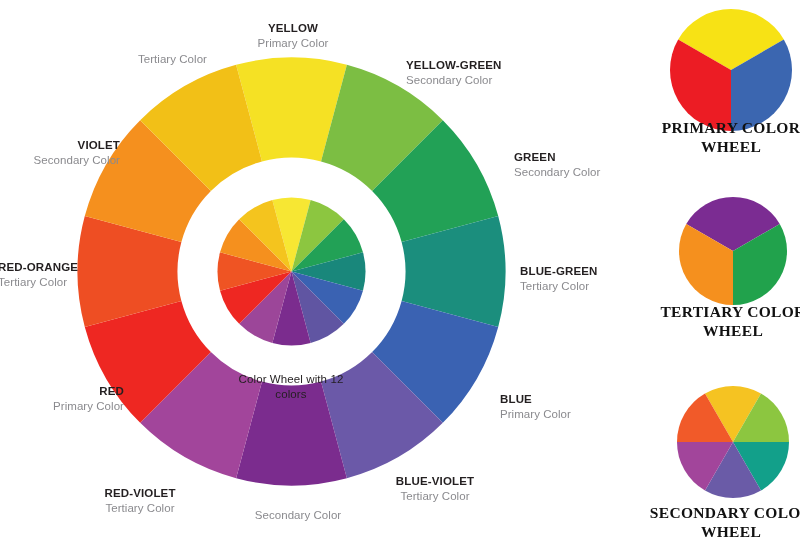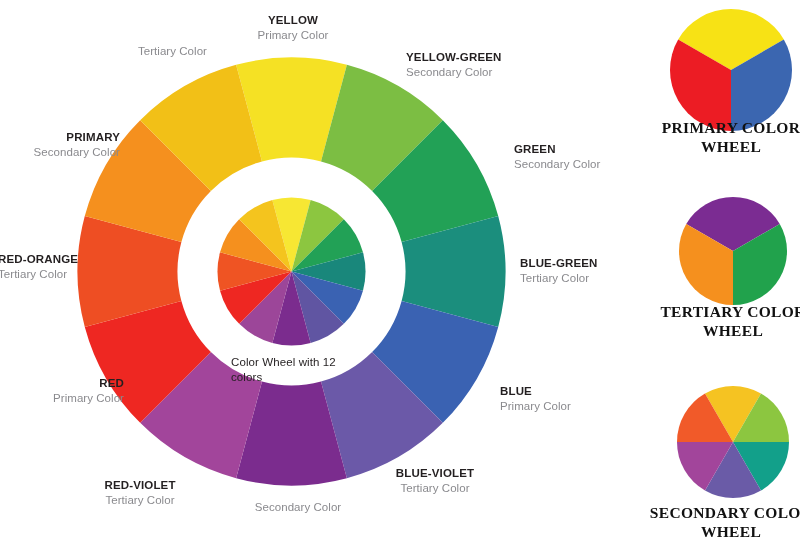--- a/index.html
+++ b/index.html
@@ -28,35 +28,36 @@
     position: absolute;
     left: 0;
     top: 0;
     width: 800px;
     height: 544px;
   }
 
   .center-caption {
     position: absolute;
     left: 231px;
-    top: 355px;
+    top: 372px;
     width: 120px;
-    text-align: left;
+    text-align: center;
     font-size: 11.5px;
     line-height: 15px;
     color: #231f20;
     letter-spacing: 0.1px;
   }
 
   
   .wlabel {
     position: absolute;
     font-size: 11.5px;
     line-height: 14.5px;
     white-space: nowrap;
+    margin-top: 8px;
   }
   .wlabel .nm {
     display: block;
     font-weight: bold;
     color: #231f20;
     letter-spacing: 0.15px;
   }
   .wlabel .ty {
     display: block;
     font-weight: normal;
@@ -167,21 +168,21 @@
     <span class="nm">RED</span>
     <span class="ty">Primary Color</span>
   </div>
 
   <div class="wlabel l" style="left:-2px; top:252px;">
     <span class="nm">RED-ORANGE</span>
     <span class="ty">Tertiary Color</span>
   </div>
 
   <div class="wlabel r" style="left:0px; top:130px; width:120px;">
-    <span class="nm">PRIMARY</span>
+    <span class="nm">VIOLET</span>
     <span class="ty">Secondary Color</span>
   </div>
 
   <div class="wlabel r" style="left:0px; top:44px; width:207px;">
     <span class="ty">Tertiary Color</span>
   </div>
 
   <svg class="mini-wheel" id="mini-wheel-0" style="left:669px; top:8px;" width="124" height="124" viewBox="0 0 124 124">
       <path d="M 62 62 L 9.172450369149239 31.500000000000004 A 61 61 0 0 1 114.82754963085077 31.500000000000004 Z" fill="#F7E215"></path>
       <path d="M 62 62 L 114.82754963085077 31.500000000000004 A 61 61 0 0 1 62.00000000000001 123 Z" fill="#3B66B0"></path>

